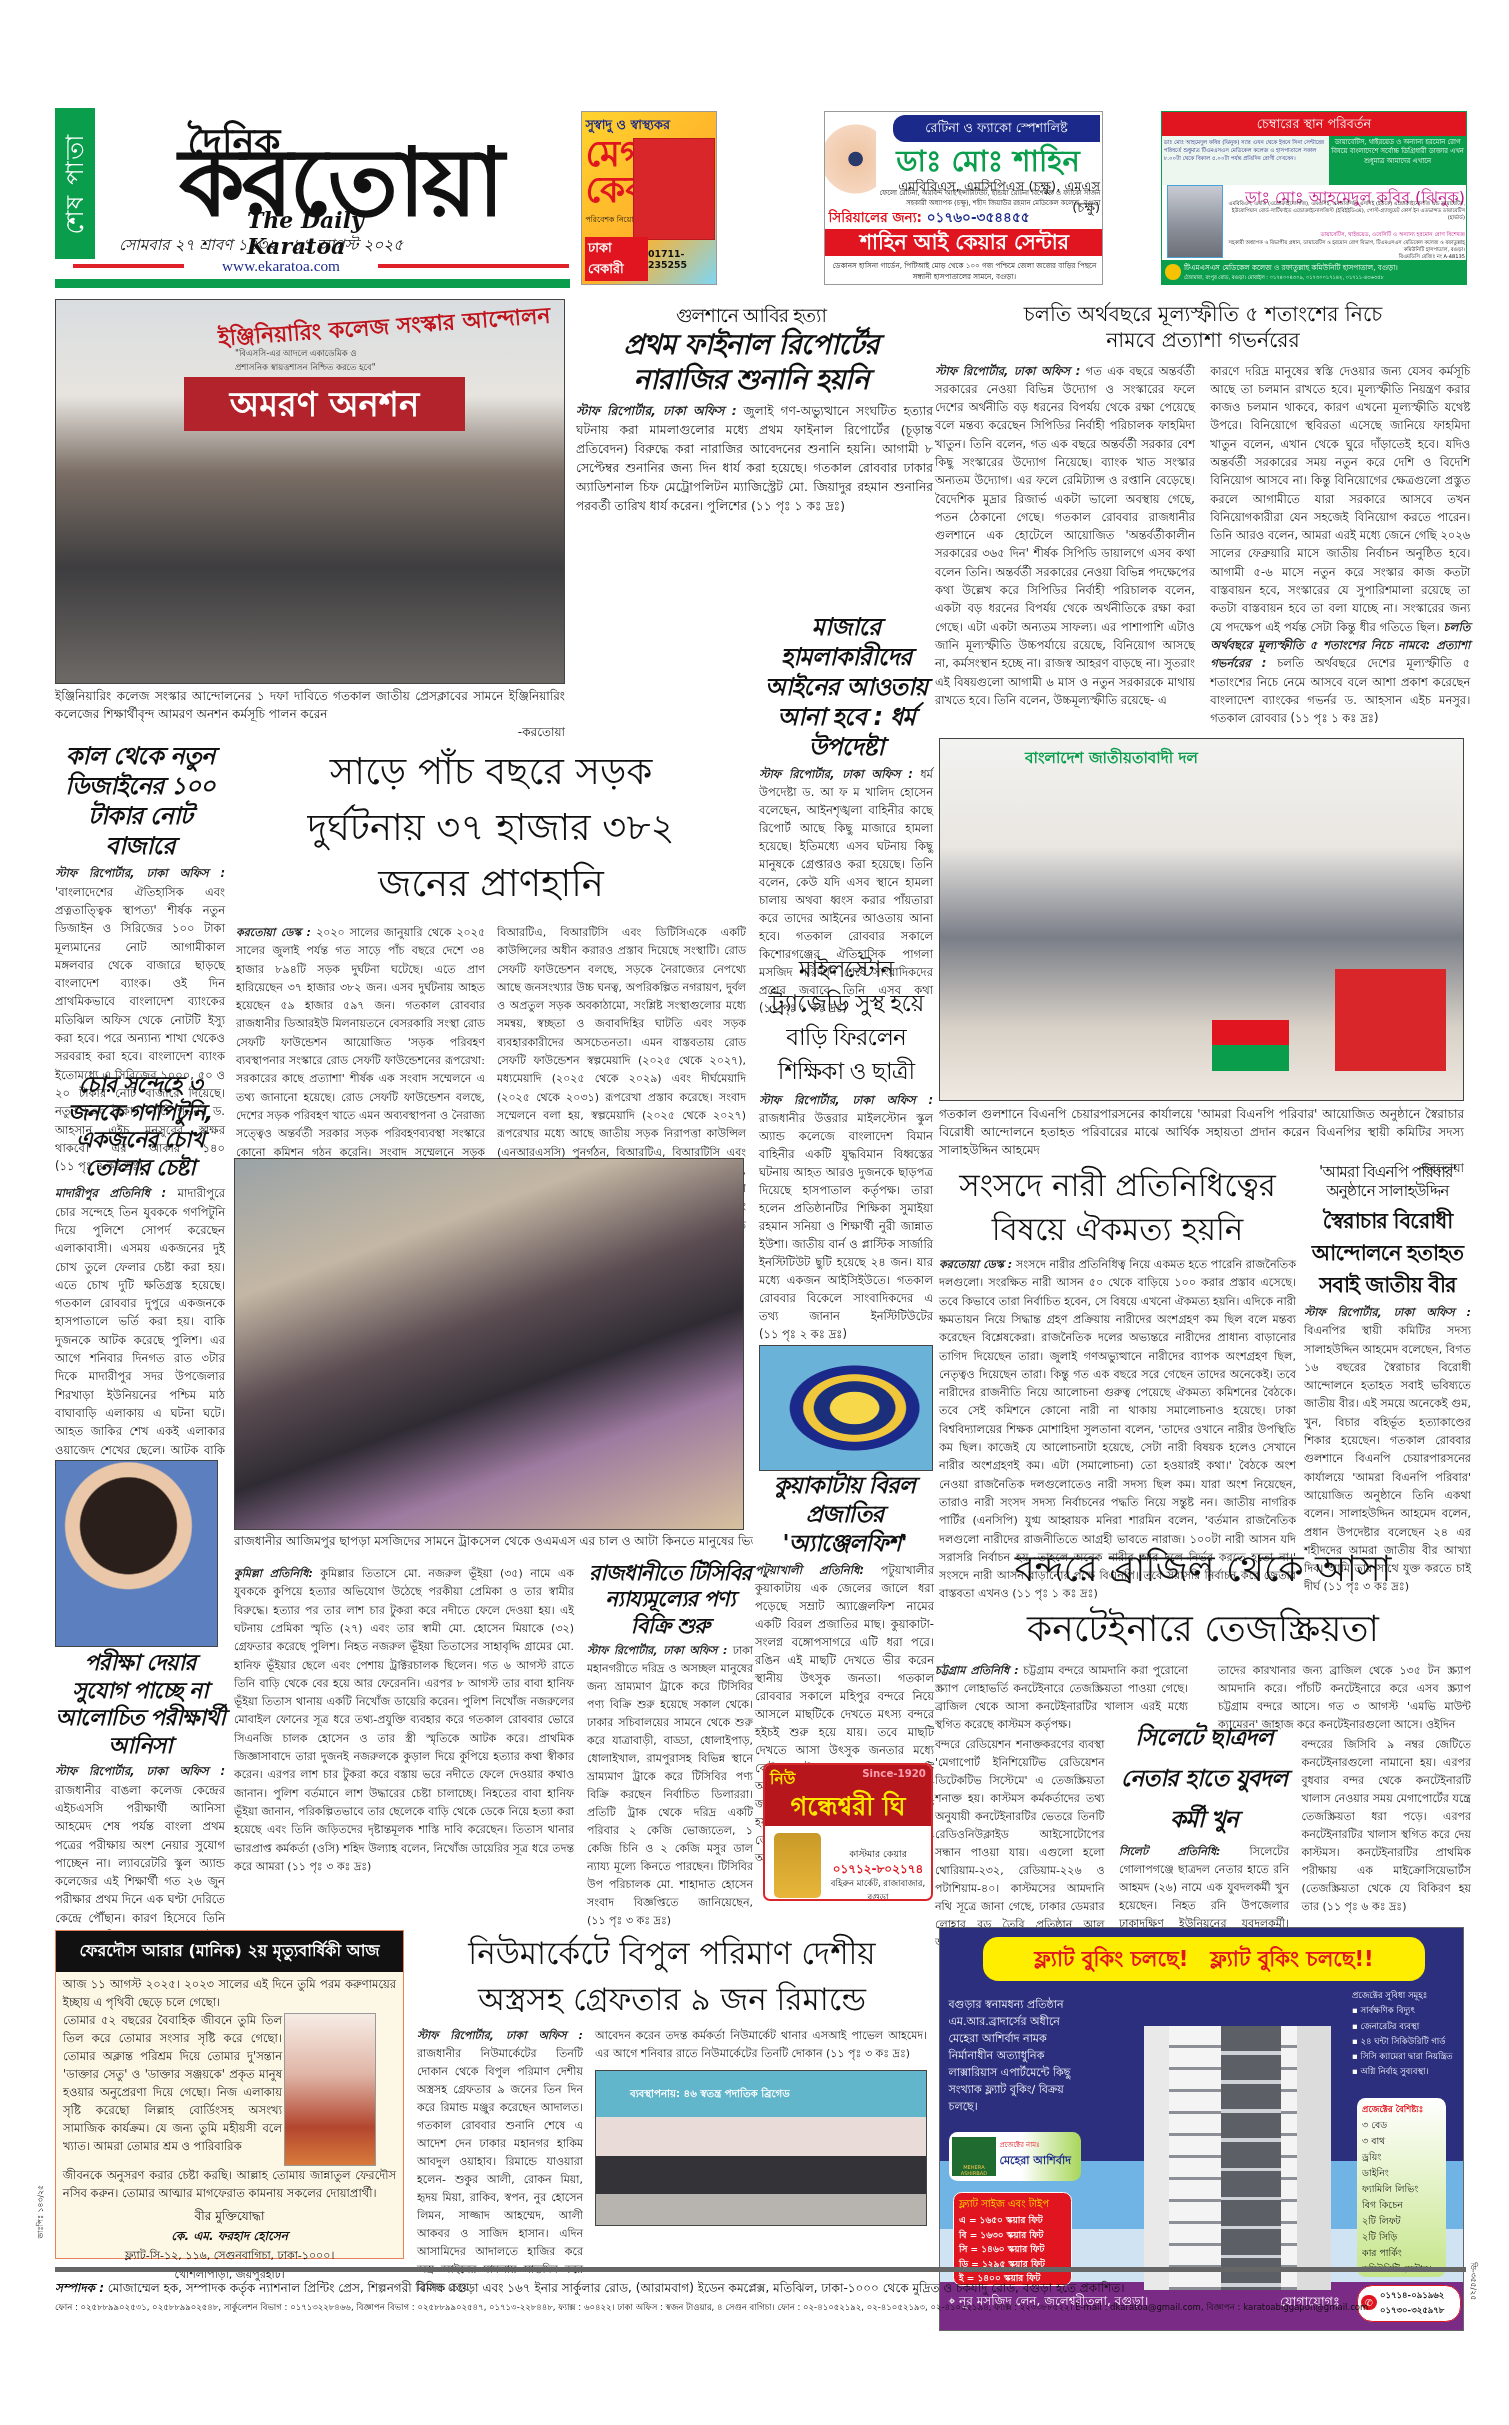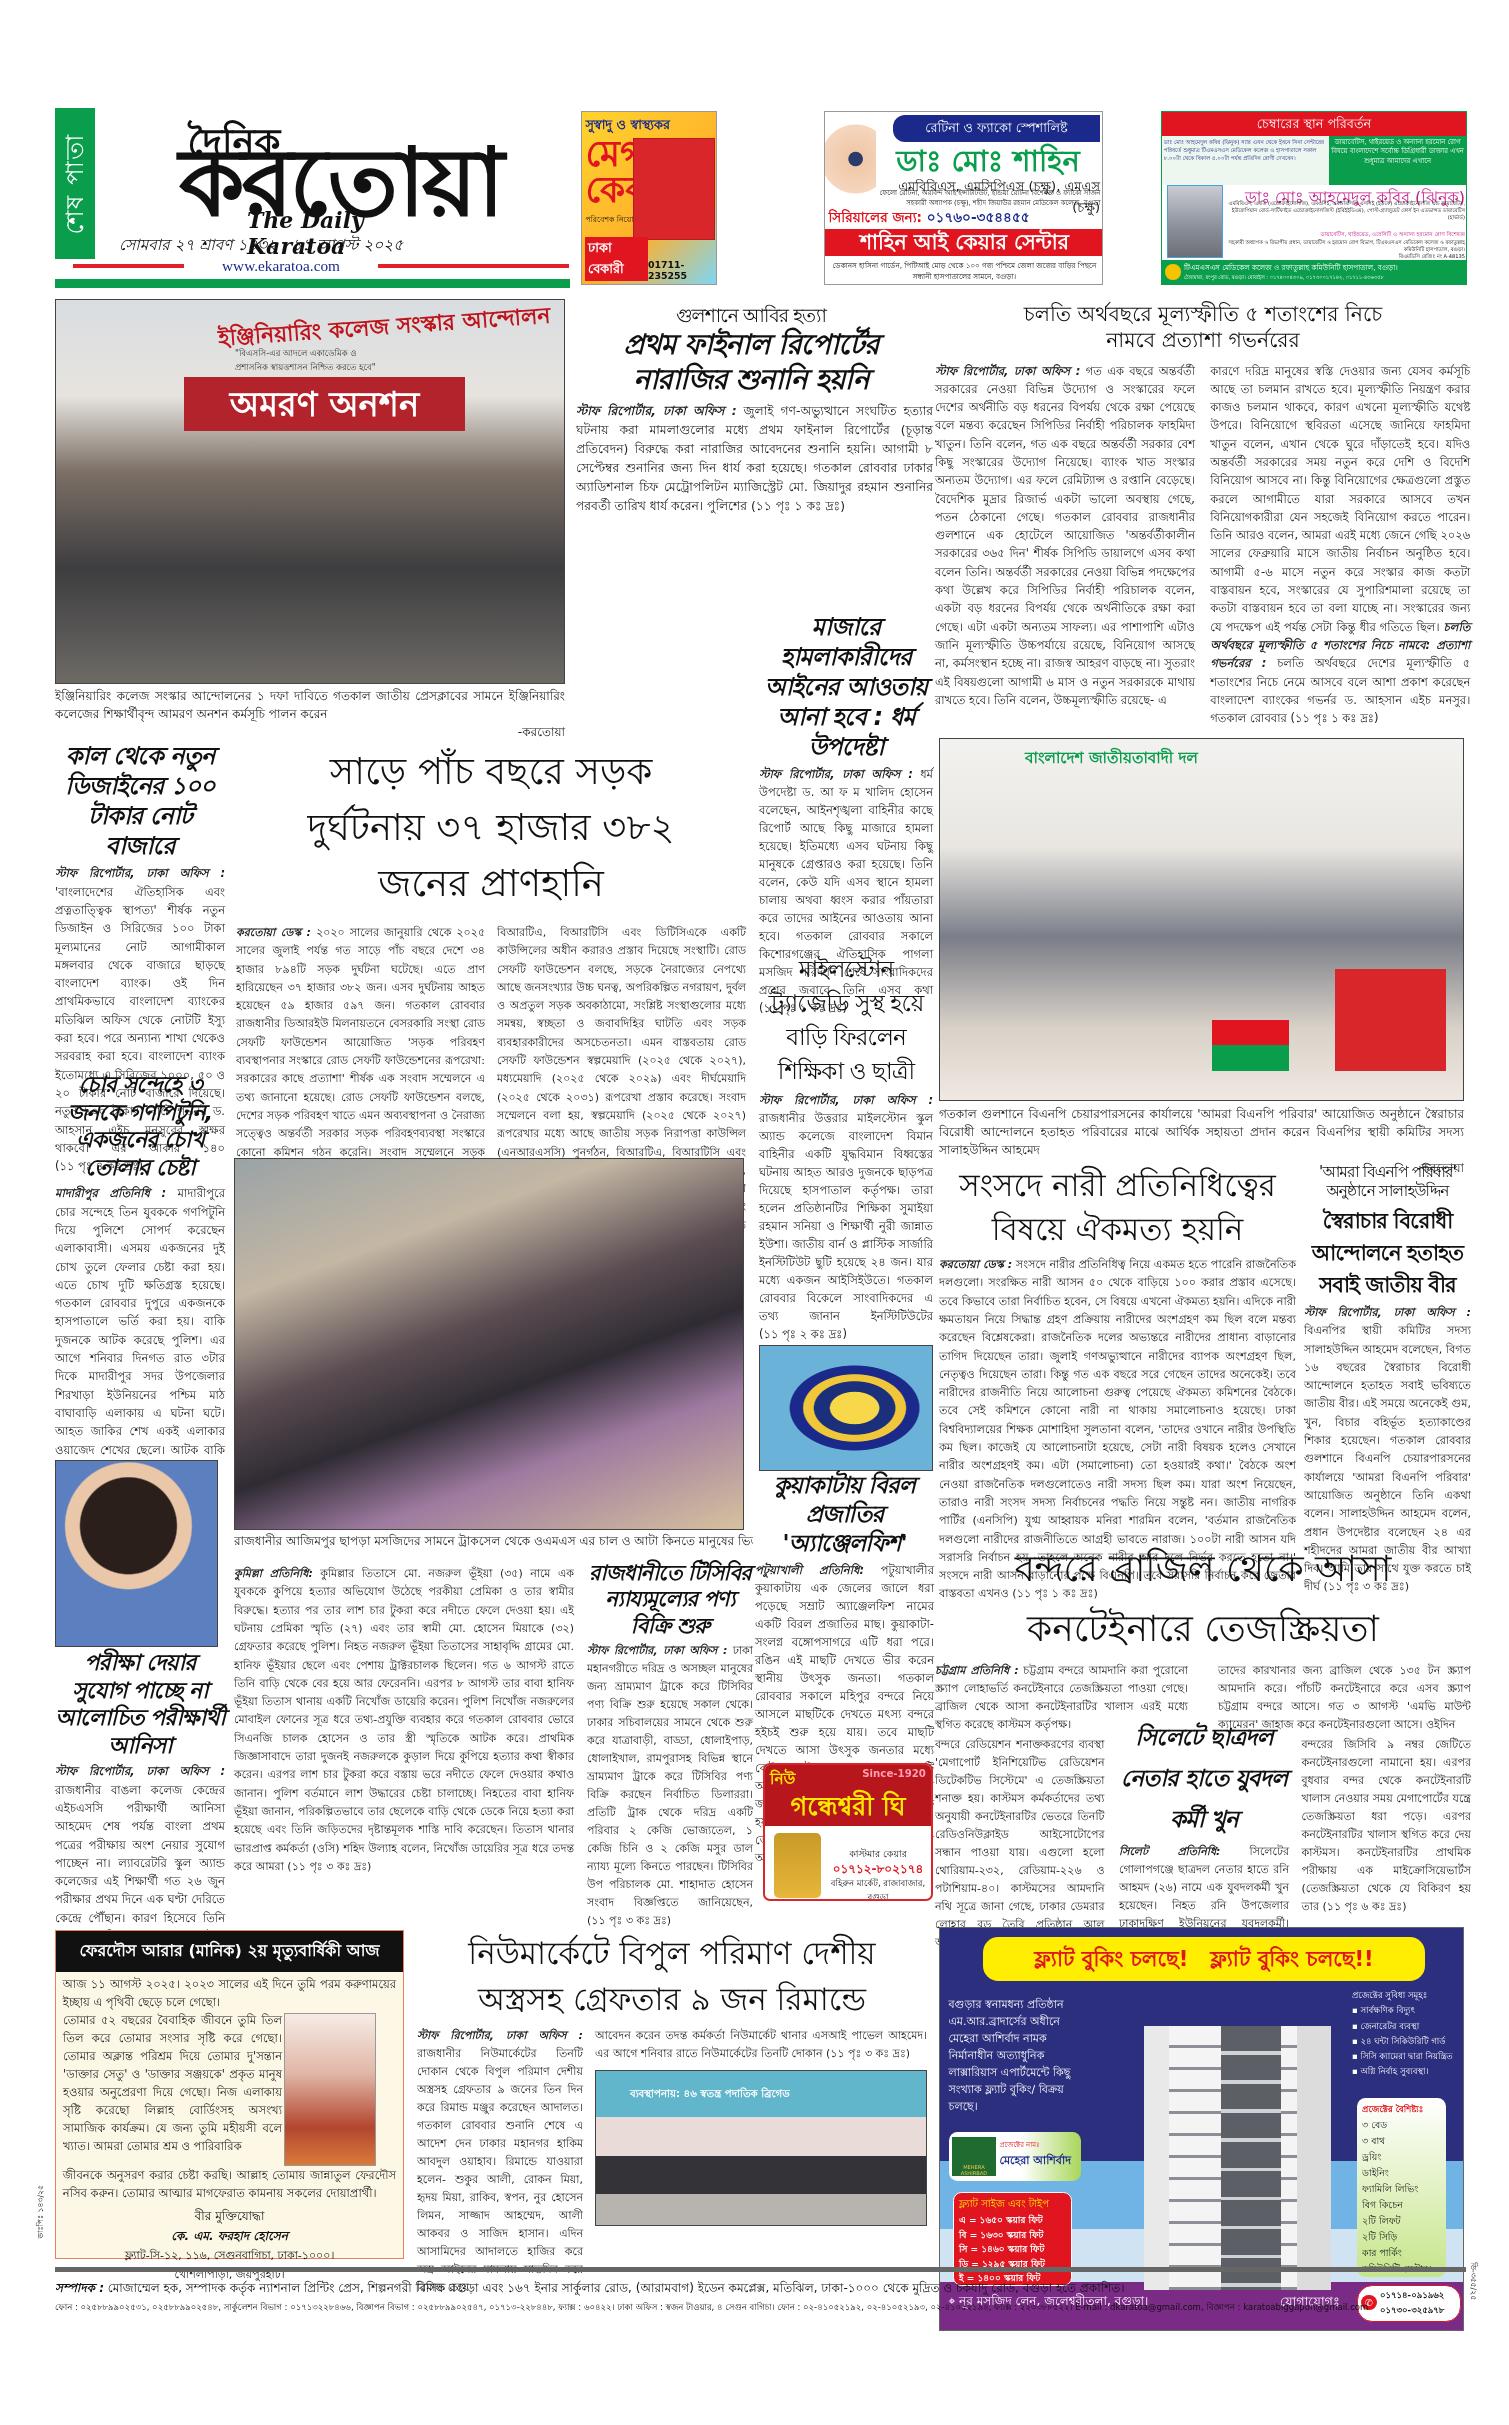--- a/index.html
+++ b/index.html
@@ -41,21 +41,21 @@
 <div id="web" class="abs">www.ekaratoa.com</div>
 <div class="abs redline" style="left:378px;width:191px"></div>
 <div id="greenbar" class="abs"></div>
 
 <div class="abs ad" style="left:581px;top:111px;width:136px;height:174px;background:linear-gradient(135deg,#ffd42e,#ffb02a 60%,#7fd6f3);padding:3.4px">
   <div style="font-size:12.8px;font-weight:bold;color:#1b2a8a">সুস্বাদু ও স্বাস্থ্যকর</div>
   <div style="font-size:36px;font-weight:bold;color:#e0151f;line-height:1">মেগা</div>
   <div style="font-size:36px;font-weight:bold;color:#e0151f;line-height:1">কেক</div>
   <div style="font-size:7.7px;margin-top:5.1px">পরিবেশক নিয়োগ চলছে...</div>
   <div style="position:absolute;left:51px;top:25.5px;width:82px;height:102px;background:#d8262a;border:1.7px solid #b81a1e"></div>
-  <div style="position:absolute;left:3.4px;bottom:3.4px;display:flex;align-items:flex-end;gap:0">
+  <div style="position:absolute;left:3.4px;bottom:3.4px;display:flex;align-items:center;gap:0">
     <span style="background:#e0151f;color:#fff;font-weight:bold;font-size:12.8px;padding:0.9px 2.6px">ঢাকা বেকারী</span>
     <span style="font-size:9.4px;font-weight:bold">01711-235255</span>
   </div>
 </div>
 
 <div class="abs ad" style="left:824px;top:111px;width:279px;height:174px;background:#fff">
   <div style="position:absolute;left:0;top:0;width:51px;height:94px;background:radial-gradient(circle at 60% 50%,#2a3a6a 6.8px,#f0c8a8 7.7px,#f5d6bf 34px,#fff 35px)"></div>
   <div style="position:absolute;left:68px;top:3.4px;width:207px;background:#1b2a8a;color:#fff;font-size:12.8px;text-align:center;border-radius:12px 0 0 12px;padding:2.6px">রেটিনা ও ফ্যাকো স্পেশালিষ্ট</div>
   <div style="position:absolute;left:51px;top:25.5px;width:224px;font-size:29px;font-weight:bold;color:#0a9e4c;text-align:center">ডাঃ মোঃ শাহিন</div>
   <div style="position:absolute;left:51px;top:65px;width:224px;font-size:13px;text-align:right">এমবিবিএস, এমসিপিএস (চক্ষু), এমএস (চক্ষু)</div>

